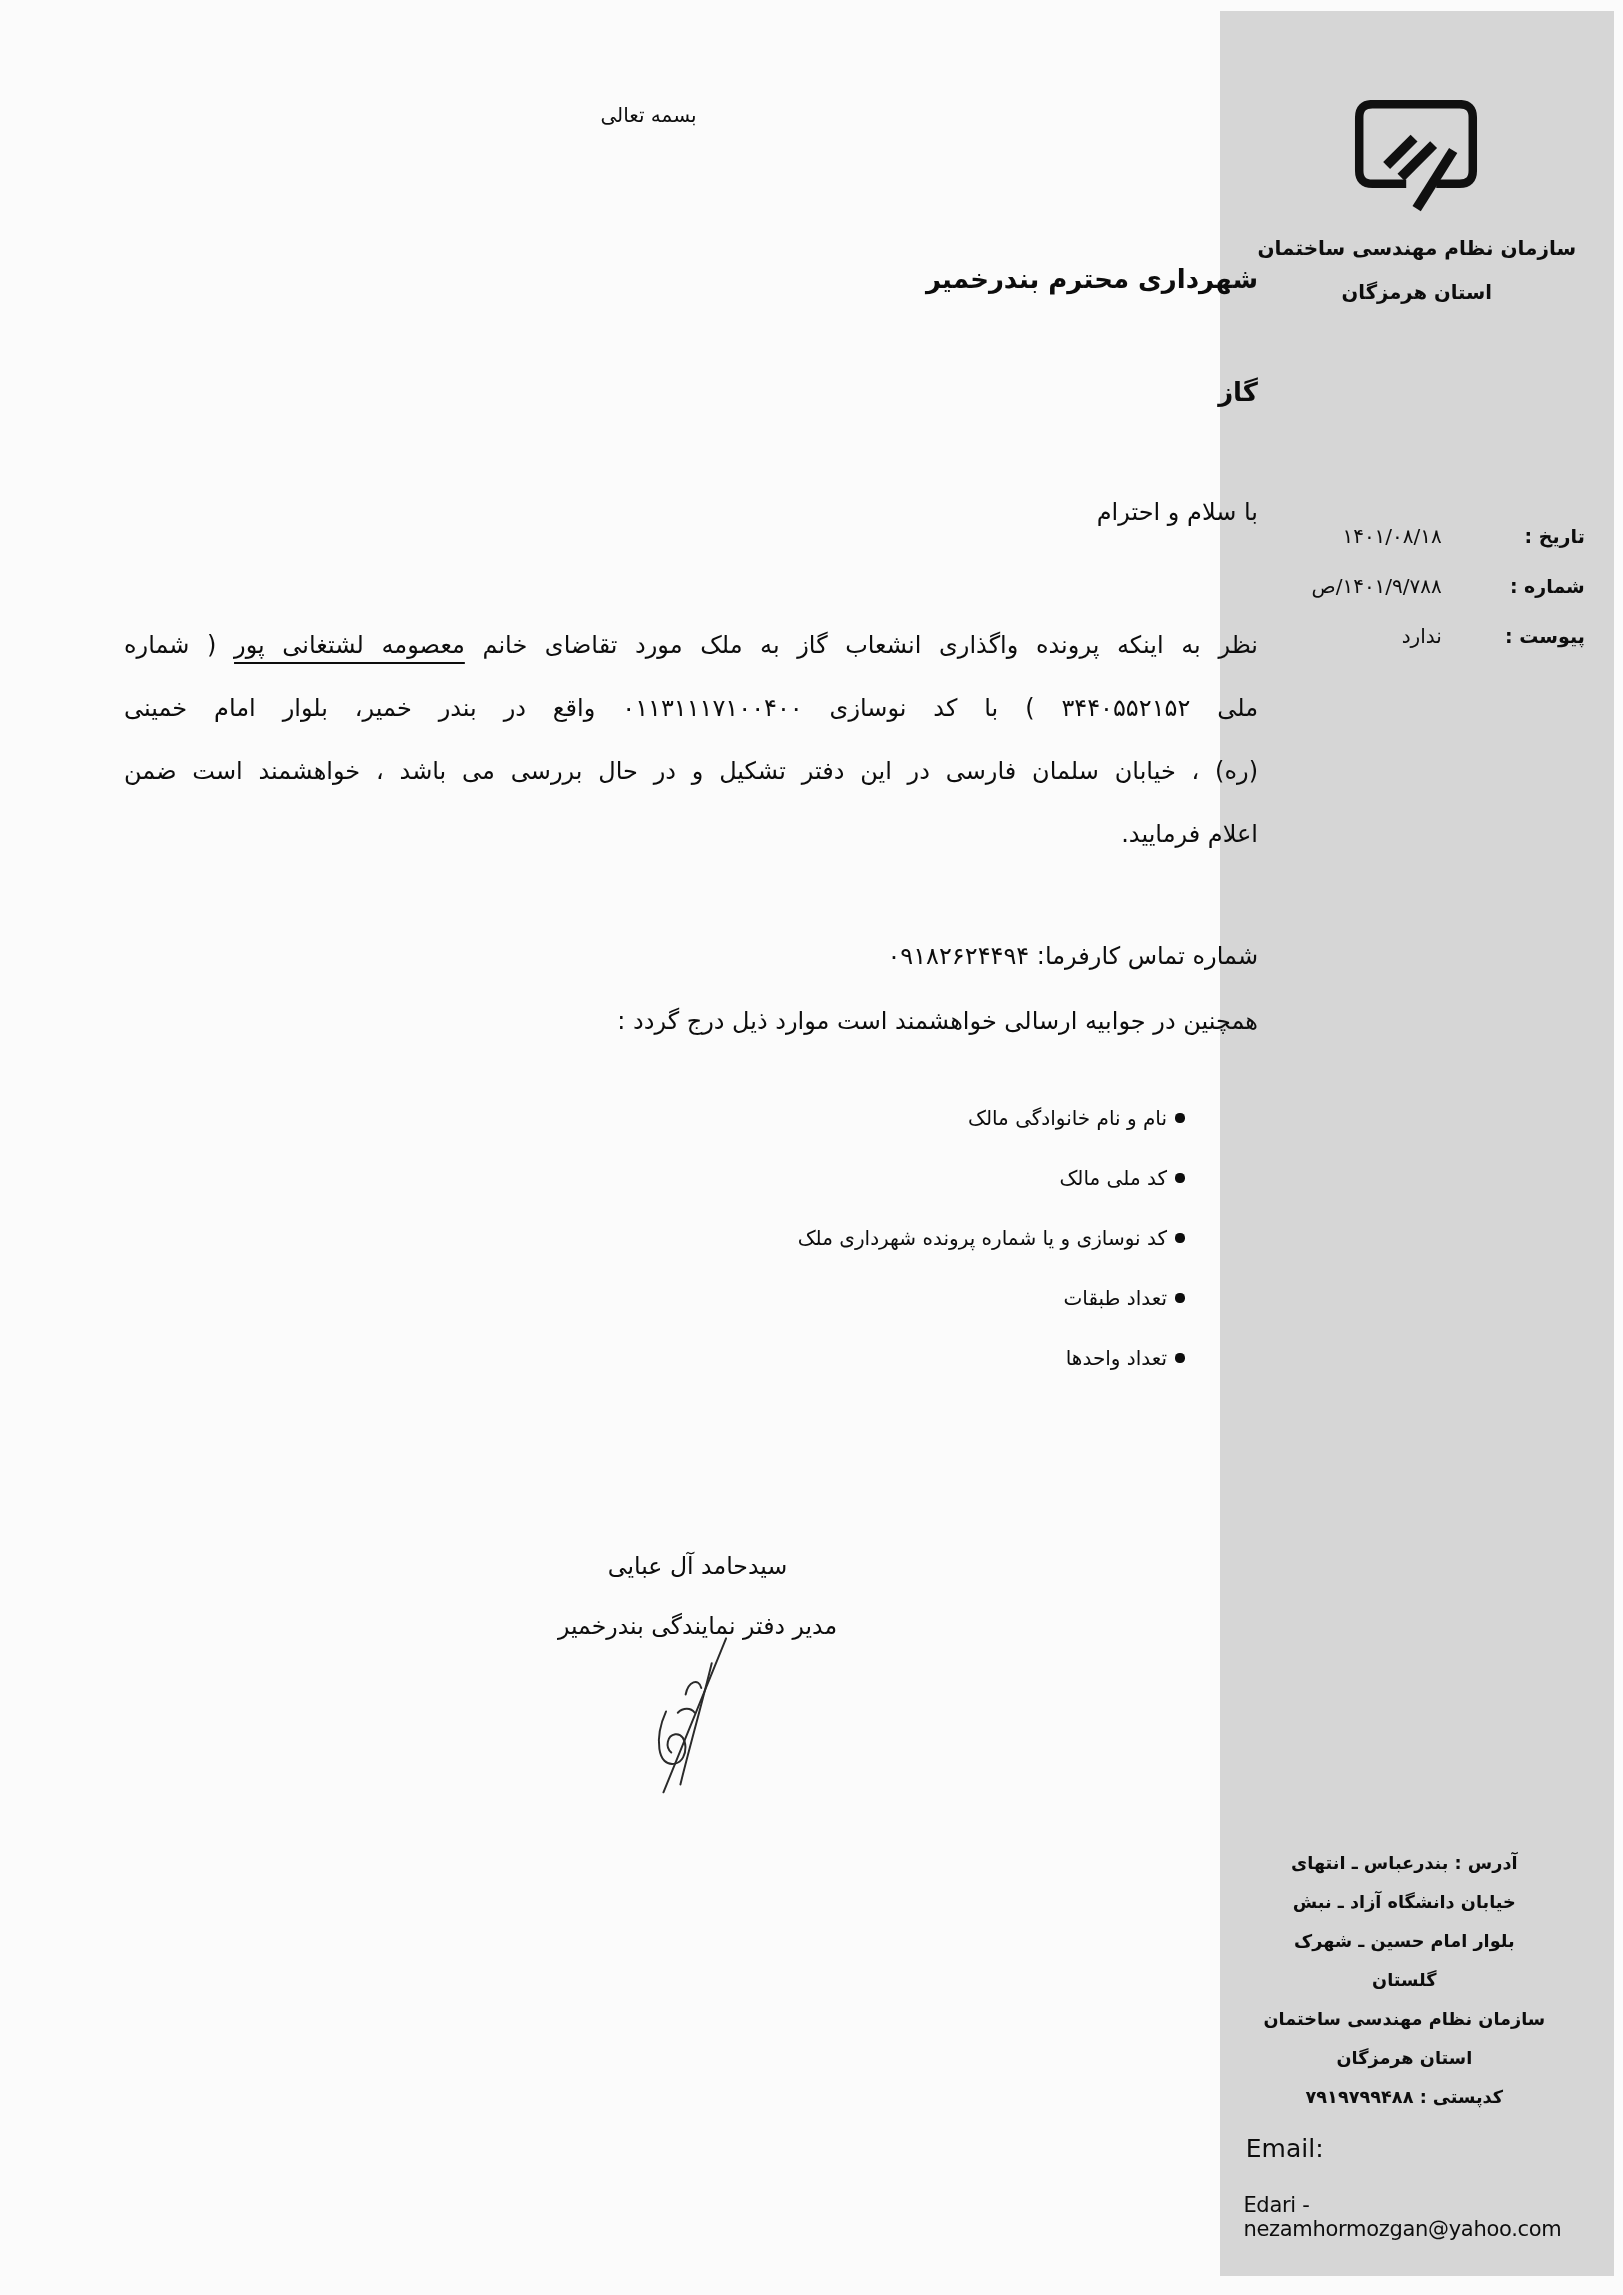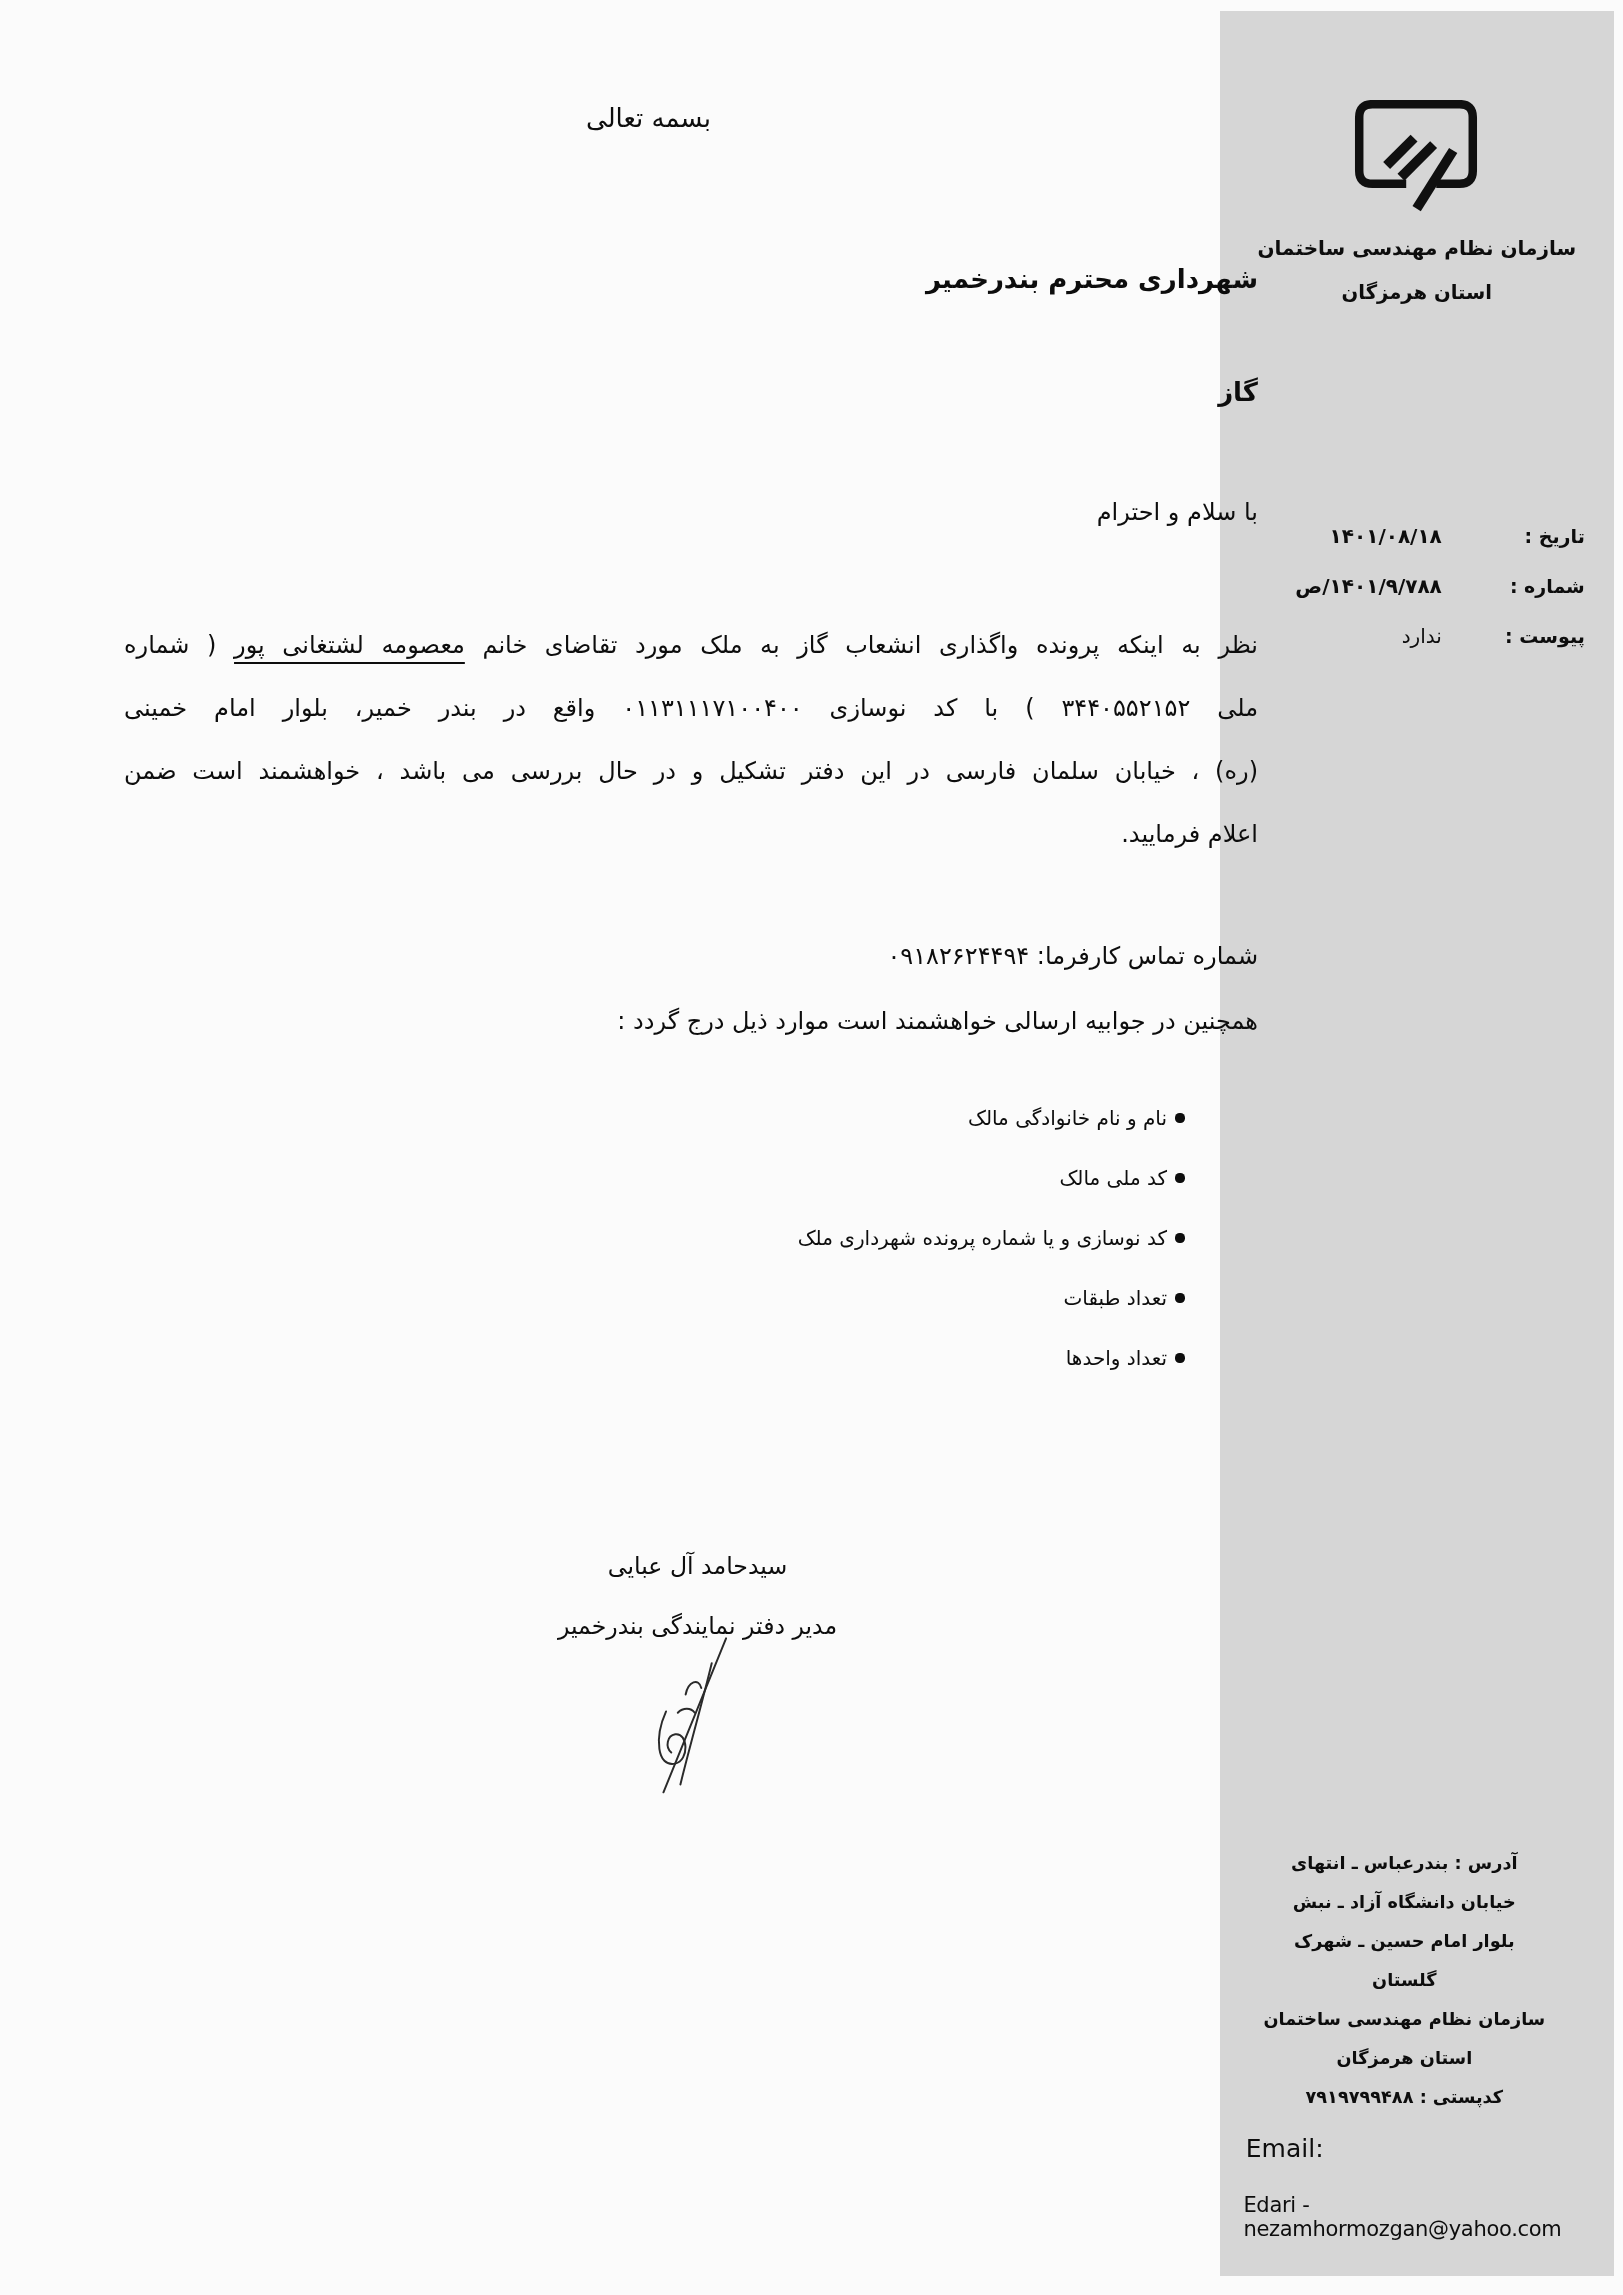--- a/index.html
+++ b/index.html
@@ -34,41 +34,41 @@
     text-align: center; font-weight: bold; font-size: 19.6px;
     direction: rtl;
   }
   .meta {
     position: absolute; top: 513px; left: 26px; right: 29px;
     direction: rtl;
   }
   .meta-row { display: flex; direction: rtl; align-items: baseline; height: 50px; }
   .meta-label { width: 85px; font-weight: bold; font-size: 19px; white-space: nowrap; }
   .meta-value { flex: 1; text-align: right; padding-left: 0; padding-right: 58px; font-size: 20px; direction: rtl; unicode-bidi: plaintext; }
-  .meta-value.num { text-align: right; font-weight: bold; }
+  .meta-value.num { text-align: right; }
 
   .footer-address {
     position: absolute; top: 1833px; left: 17px; right: 42px;
     direction: rtl; text-align: center;
     font-weight: bold; font-size: 17.7px; line-height: 39px;
     white-space: nowrap;
   }
   .email-label {
     position: absolute; top: 2123px; left: 26px;
     direction: ltr; font-size: 25px;
   }
   .email-value {
     position: absolute; top: 2182px; left: 23.6px;
     direction: ltr; font-size: 21px; letter-spacing: -0.3px;
   }
 
   
   .bismillah {
     position: absolute; top: 103px; left: 562px; width: 173px;
-    text-align: center; font-size: 26px; direction: rtl;
+    text-align: center; font-size: 20px; direction: rtl;
   }
   .letter {
     position: absolute; top: 0; left: 124px; width: 1134px; height: 2295px;
     direction: rtl; font-size: 24px;
   }
   .line { position: absolute; left: 0; right: 0; }
   .bold { font-weight: bold; }
   .stretch { text-align: justify; text-align-last: justify; }
   .r { text-align: right; }
 

